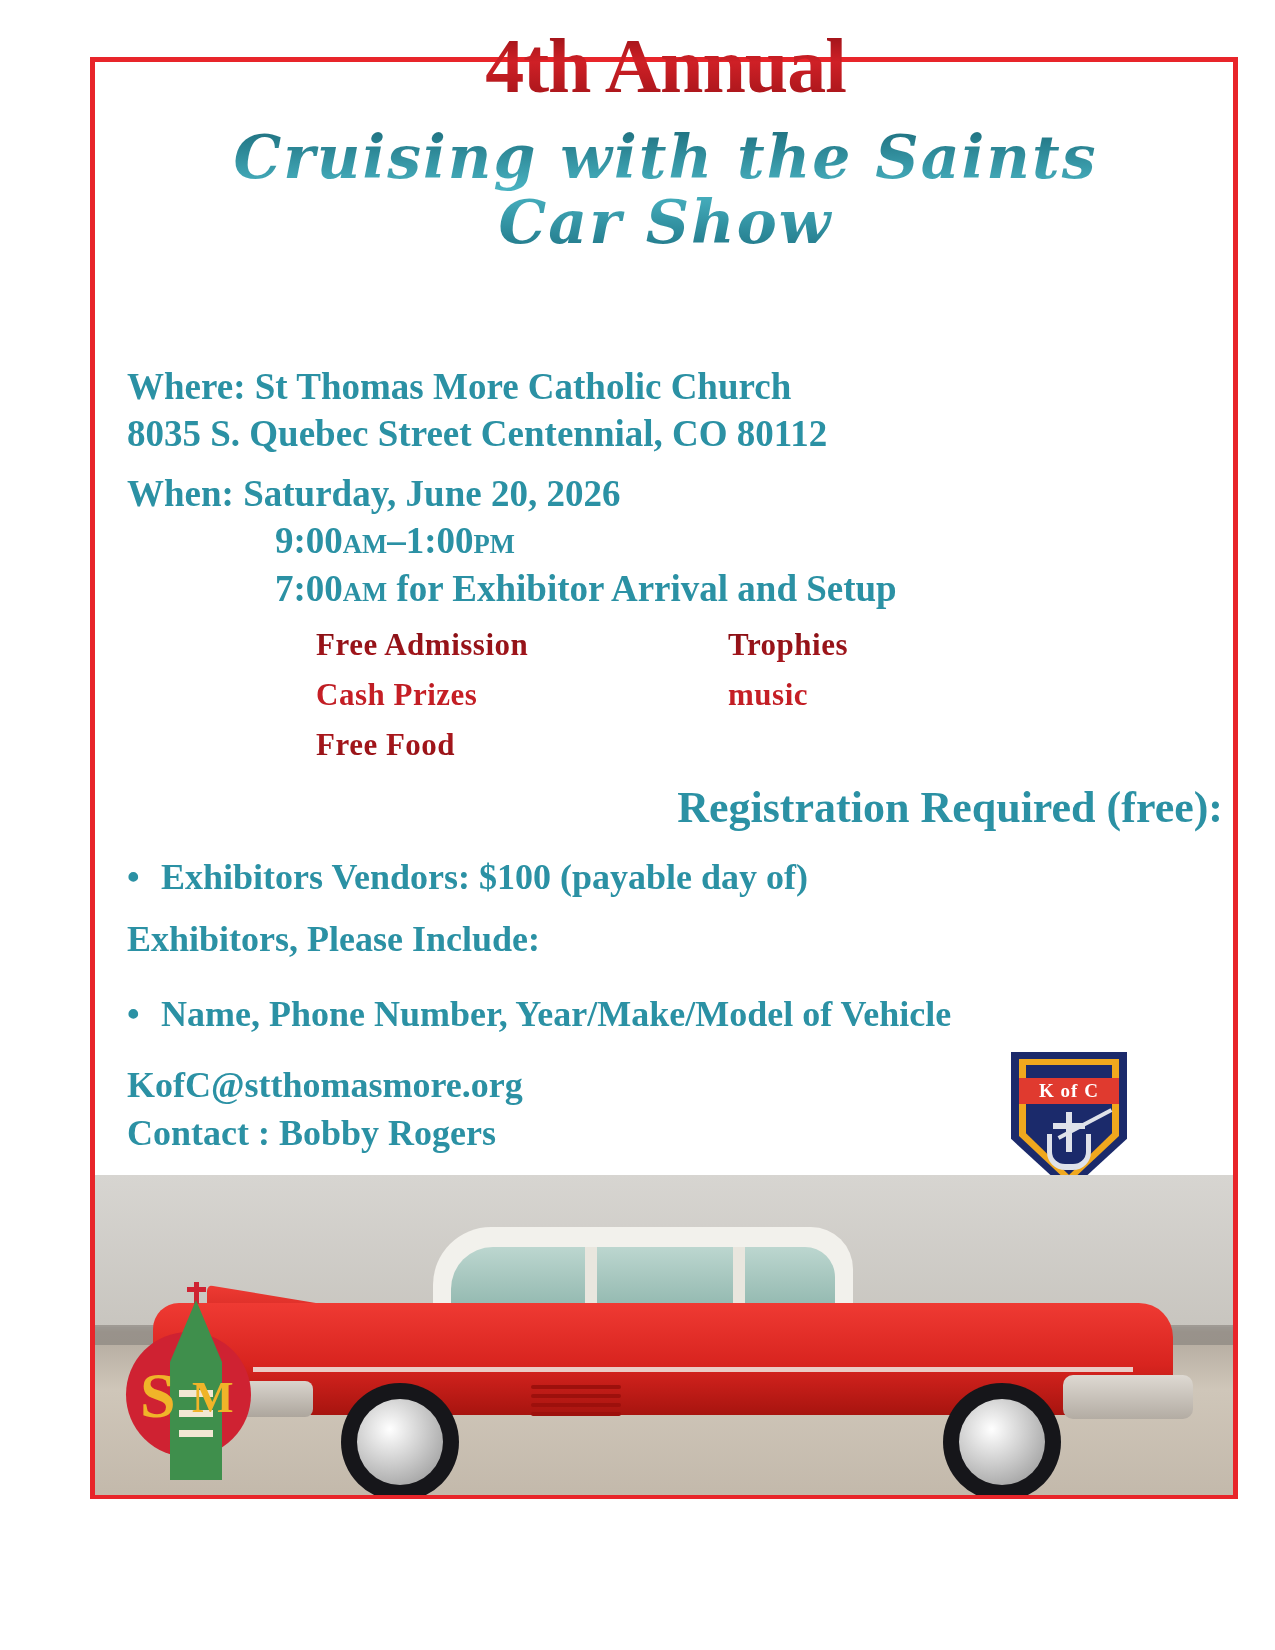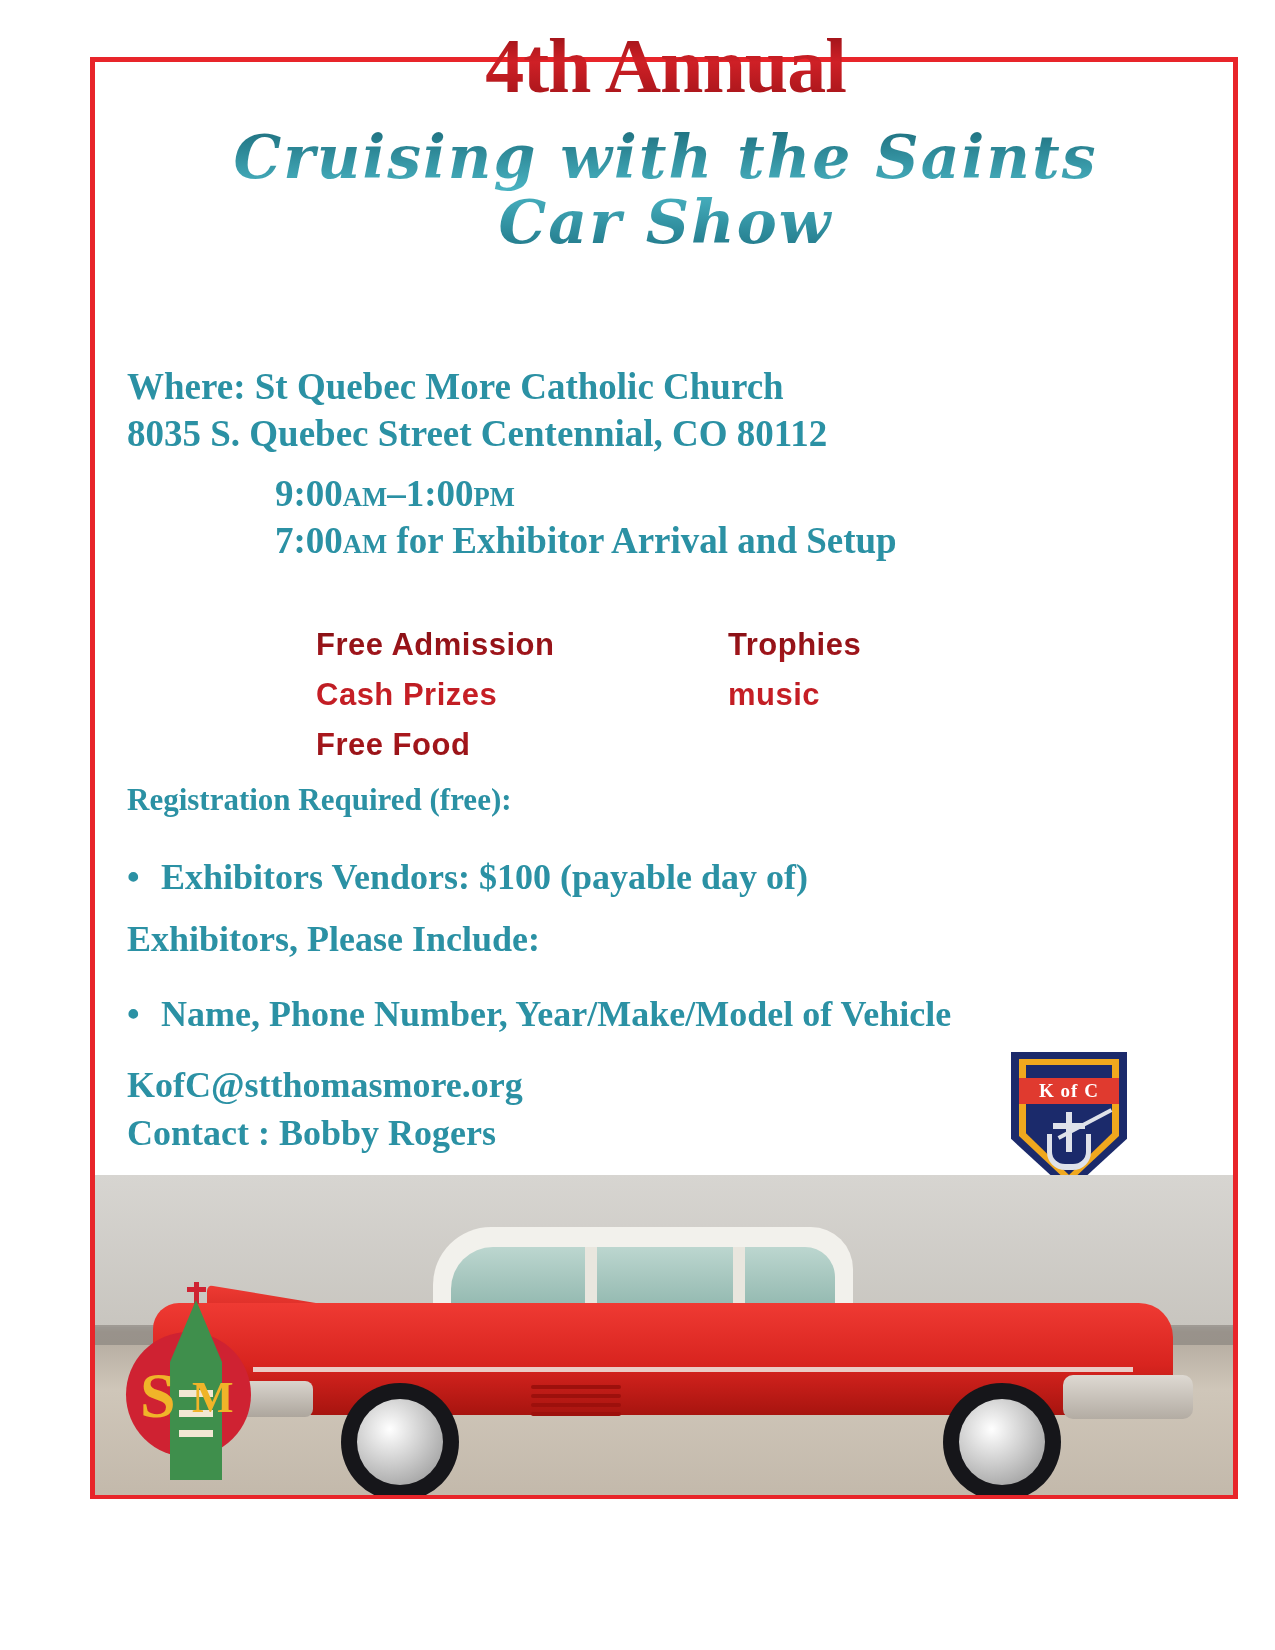--- a/index.html
+++ b/index.html
@@ -106,36 +106,36 @@
   .sc {
     font-size: 0.72em;
   }
 
   
   .features {
     position: absolute;
     left: 288px;
     top: 620px;
     width: 700px;
-    font-family: Liberation Sans, sans-serif;
+    font-family: Liberation Serif, serif;
     font-weight: bold;
     font-size: 31px;
     line-height: 1.62;
     color: #a8171d;
     background: linear-gradient(180deg, #7e0d12 0%, #c81f26 50%, #8c1014 100%);
     -webkit-background-clip: text;
     background-clip: text;
     -webkit-text-fill-color: transparent;
     letter-spacing: 0.5px;
   }
   .features .row { display: flex; }
   .features .col1 { width: 412px; }
   .features .col2 { width: 280px; }
 
-  .reg-title { top: 782px; font-size: 31px; }
+  .reg-title { top: 782px; font-size: 44px; text-align: right; }
   .bullet1   { top: 856px; font-size: 36px; }
   .incl      { top: 918px; font-size: 36px; }
   .bullet2   { top: 993px; font-size: 36px; font-family: Liberation Serif, serif; }
   .contact   { top: 1062px; font-size: 36px; line-height: 1.32; }
 
   .bullet-dot { display: inline-block; width: 34px; }
 
   
   .photo {
     position: absolute;
@@ -458,25 +458,26 @@
   </div>
 
   <div class="title-main">4th Annual</div>
 
   <div class="title-script">
     <span>Cruising with the Saints</span>
     <span class="line2">Car Show</span>
   </div>
 
   <div class="block where teal">
-    <div>Where: St Quebec More Catholic Church</div>
+    <div>Where: St Thomas More Catholic Church</div>
     <div>8035 S. Quebec Street Centennial, CO 80112</div>
   </div>
 
   <div class="block when teal">
+    <div>When: Saturday, June 20, 2026</div>
     <div class="indent"><span>9:00</span><span class="sc">AM</span><span>–</span><span>1:00</span><span class="sc">PM</span></div>
     <div class="indent"><span>7:00</span><span class="sc">AM</span><span> for Exhibitor Arrival and Setup</span></div>
   </div>
 
   <div class="features">
     <div class="row">
       <div class="col1">Free Admission</div>
       <div class="col2">Trophies</div>
     </div>
     <div class="row">

